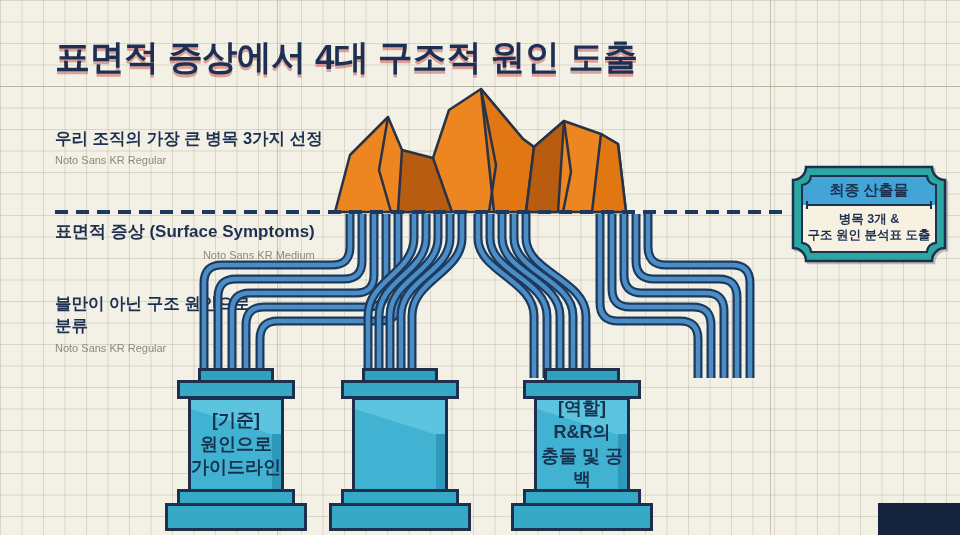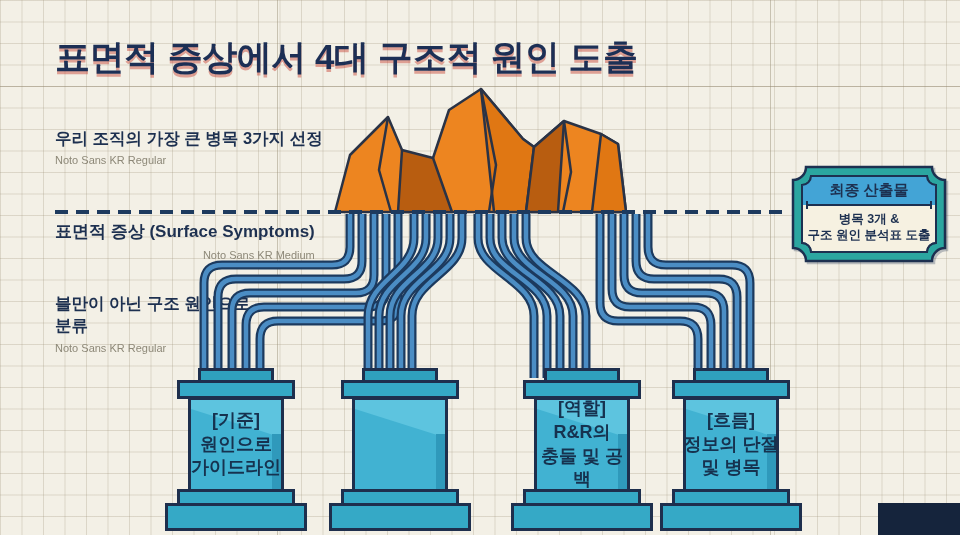--- a/index.html
+++ b/index.html
@@ -194,27 +194,15 @@
     <div class="part body"></div>
     <div class="part neck"></div>
     <div class="part base"></div>
     <div class="ptext">
       <div>[역할]</div>
       <div>R&amp;R의</div>
       <div>충둘 및 공백</div>
     </div>
   </div>
 
-  <div class="pillar p4">
-    <div class="part stub"></div>
-    <div class="part cap"></div>
-    <div class="part body"></div>
-    <div class="part neck"></div>
-    <div class="part base"></div>
-    <div class="ptext">
-      <div>[흐름]</div>
-      <div>정보의 단절</div>
-      <div>및 병목</div>
-    </div>
-  </div>
 
   <div class="corner-block"></div>
 </div>
 
 </body></html>

